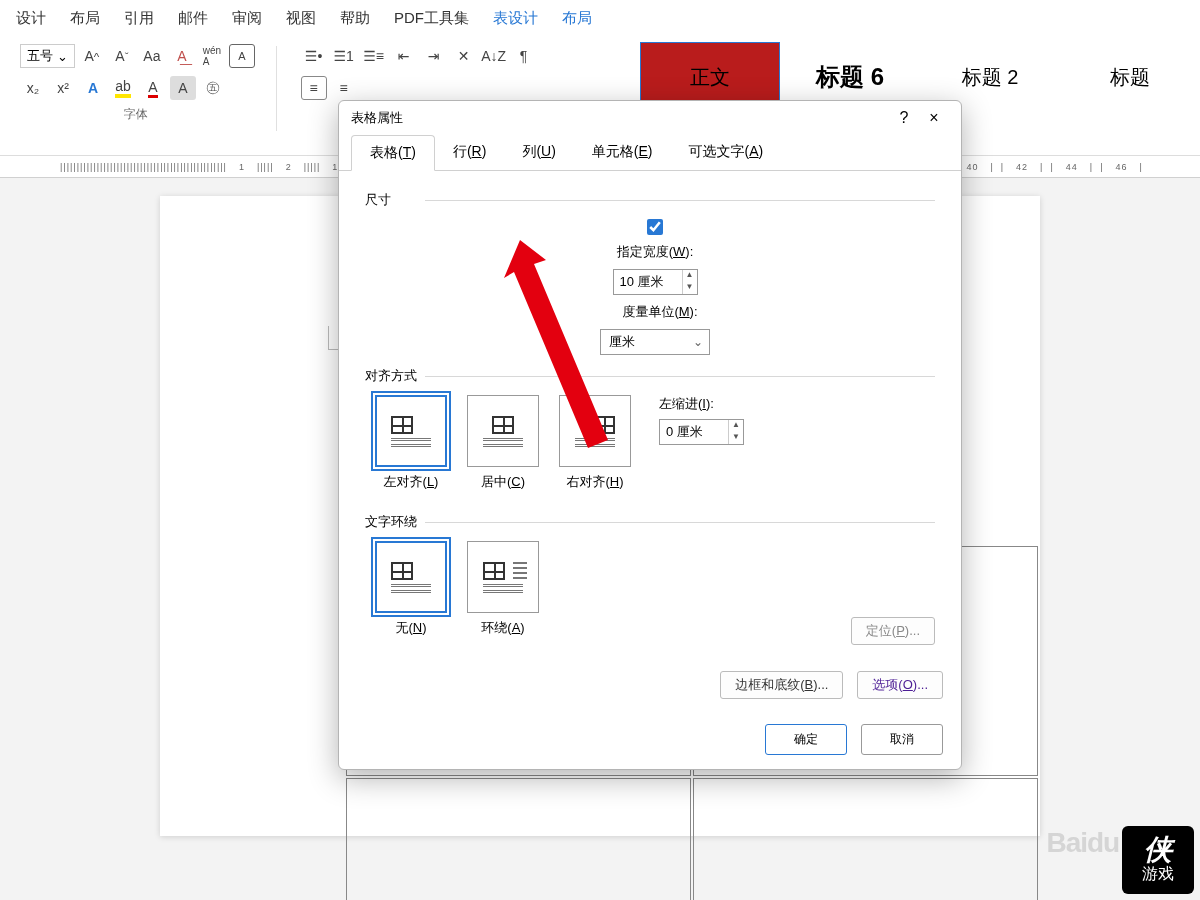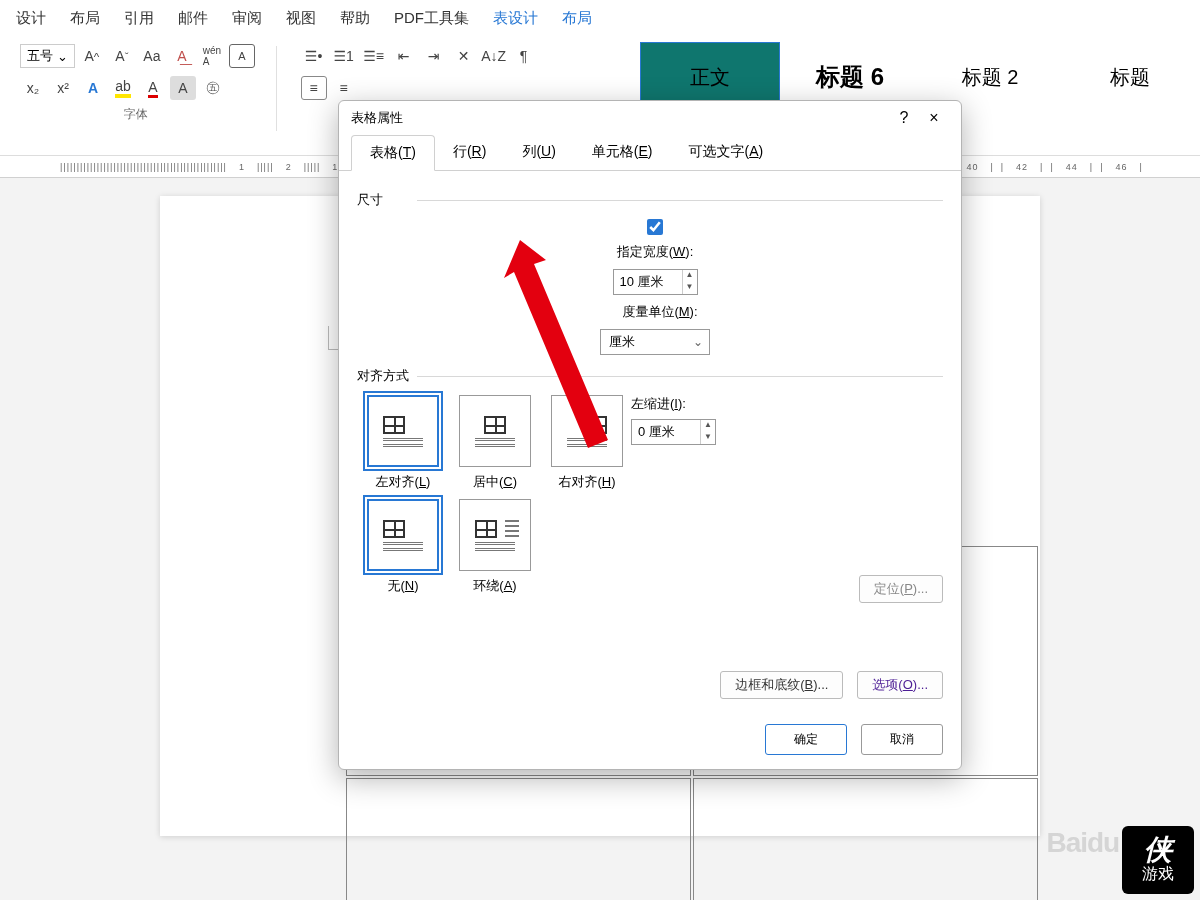--- a/index.html
+++ b/index.html
@@ -14,21 +14,21 @@
 .ribbon { background: #fff; border-bottom: 1px solid #ddd; display: flex; align-items: stretch; height: 120px; position: relative; }
 .ribbon-group { padding: 6px 8px 2px; }
 .ribbon-row { display: flex; align-items: center; gap: 4px; margin-bottom: 4px; height: 28px; margin-left: 12px; }
 .rbtn { width: 26px; height: 24px; display: inline-flex; align-items: center; justify-content: center; font-size: 14px; color: #444; cursor: pointer; border-radius: 3px; }
 .dropdown-ctl { padding: 2px 6px; border: 1px solid #ccc; font-size: 13px; display: inline-flex; align-items: center; gap: 4px; cursor: pointer; }
 .group-label { text-align: center; font-size: 12px; color: #666; margin-top: 4px; }
 .ribbon-sep { width: 1px; background: #e0e0e0; margin: 10px 4px 24px; }
 
 .styles-area { display: flex; gap: 0; padding: 6px 0 0 0; flex: 1; position: relative; }
 .style-box { width: 140px; height: 70px; border: 1px solid transparent; display: flex; align-items: center; justify-content: center; font-size: 20px; cursor: pointer; }
-.style-box.sel { border: 1px solid #2878d4; background: #0f766e; }
+.style-box.sel { border: 1px solid #2878d4; background: #b91c1c; }
 .style-box.bold { font-weight: bold; font-size: 24px; }
 
 
 .ruler-bar { height: 22px; background: #fff; border-bottom: 1px solid #d0d0d0; font-size: 9px; color: #666; display:flex; align-items:center; padding-left: 60px; letter-spacing: 1px; overflow: hidden; white-space: nowrap; }
 .ruler-bar span { margin: 0 12px; }
 
 
 .doc-area { background: #f3f3f3; position: absolute; top: 178px; left: 0; right: 0; bottom: 0; }
 .page { background: #fff; margin: 18px auto 0; width: 880px; height: 640px; box-shadow: 0 1px 6px rgba(0,0,0,.15); position: relative; }
 .page-corner-tl { position: absolute; top: 130px; left: 168px; width: 24px; height: 24px; border-left: 1px solid #bbb; border-bottom: 1px solid #bbb; }
@@ -40,21 +40,21 @@
 
 .dialog { position: absolute; top: 100px; left: 338px; width: 624px; height: 670px; background: #fff; border: 1px solid #b4b4b4; border-radius: 6px; box-shadow: 0 8px 30px rgba(0,0,0,.3); }
 .dialog-title { display: flex; align-items: center; padding: 8px 12px; font-size: 13px; }
 .dialog-title .flex { flex: 1; }
 .dlg-btn { width: 30px; text-align: center; font-size: 16px; cursor: pointer; }
 .dialog-tabs { display: flex; padding: 0 12px; border-bottom: 1px solid #d0d0d0; }
 .dtab { padding: 8px 18px; font-size: 14px; cursor: pointer; }
 .dtab.active { border: 1px solid #d0d0d0; border-bottom: 1px solid #fff; border-radius: 4px 4px 0 0; margin-bottom: -1px; background: #fff; }
 .und { text-decoration: underline; }
 
-.dialog-body { padding: 12px 18px; font-size: 13px; }
+.dialog-body { padding: 12px 26px; font-size: 13px; }
 .section-hdr { font-size: 13px; margin-top: 8px; margin-bottom: 10px; position: relative; }
 .section-hdr::after { content: ""; position: absolute; top: 50%; left: 60px; right: 0; border-top: 1px solid #d8d8d8; }
 .form-row { display: flex; align-items: center; gap: 8px; margin-bottom: 12px; flex-direction: column; }
 .chk { width: 16px; height: 16px; accent-color: #2878d4; }
 .spinbox { display: flex; align-items: center; border: 1px solid #999; height: 26px; }
 .spinbox input { border: none; width: 68px; padding: 2px 6px; font-size: 13px; outline: none; }
 .spinbox .spinbtns { display: flex; flex-direction: column; border-left: 1px solid #ccc; }
 .spinbox .spinbtns div { width: 14px; height: 12px; font-size: 8px; text-align: center; line-height: 10px; cursor: pointer; color: #555; }
 .select-box { border: 1px solid #999; height: 26px; padding: 2px 22px 2px 8px; font-size: 13px; min-width: 110px; display: flex; align-items: center; position: relative; cursor: pointer; }
 .select-box::after { content: "⌄"; position: absolute; right: 6px; font-size: 12px; color: #666; }
@@ -252,32 +252,33 @@
           <div class="align-box al-right">
               <div class="align-icon">
                 <div class="tbl-ico"></div>
                 <div class="lines w100"></div>
                 <div class="lines w100" style="margin-top:3px"></div>
               </div>
             </div>
           <span><span>右对齐</span>(<span class="und">H</span>)</span>
         </div>
       </div>
-      <div class="indent-block" style="margin-left:8px;">
+      <div class="indent-block" style="margin-left:28px;">
         <div class="lbl"><span>左缩进</span>(<span class="und">I</span>):</div>
         <div class="spinbox">
           <input value="0 厘米" style="">
           <div class="spinbtns">
               <div>▲</div>
               <div>▼</div>
             </div>
         </div>
       </div>
     </div>
 
+    <div class="section-hdr" style="margin-top:14px">文字环绕</div>
     <div style="display:flex; align-items:flex-start; padding-left:10px;justify-content:center;">
       <div class="align-options">
         <div class="align-opt">
           <div class="align-box sel">
               <div class="align-icon al-left">
                 <div class="tbl-ico"></div>
                 <div class="lines w100"></div>
                 <div class="lines w100" style="margin-top:3px"></div>
               </div>
             </div>

